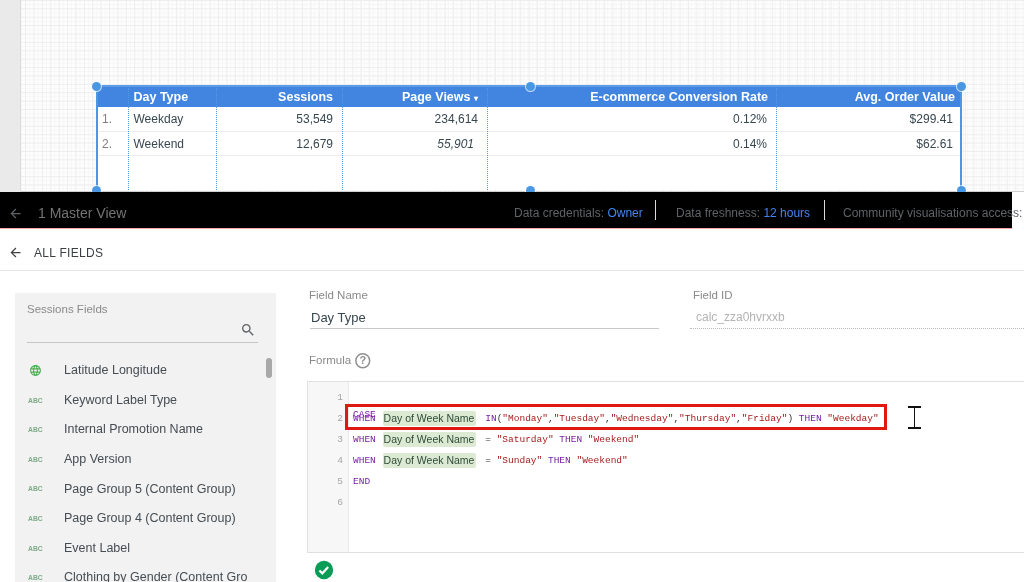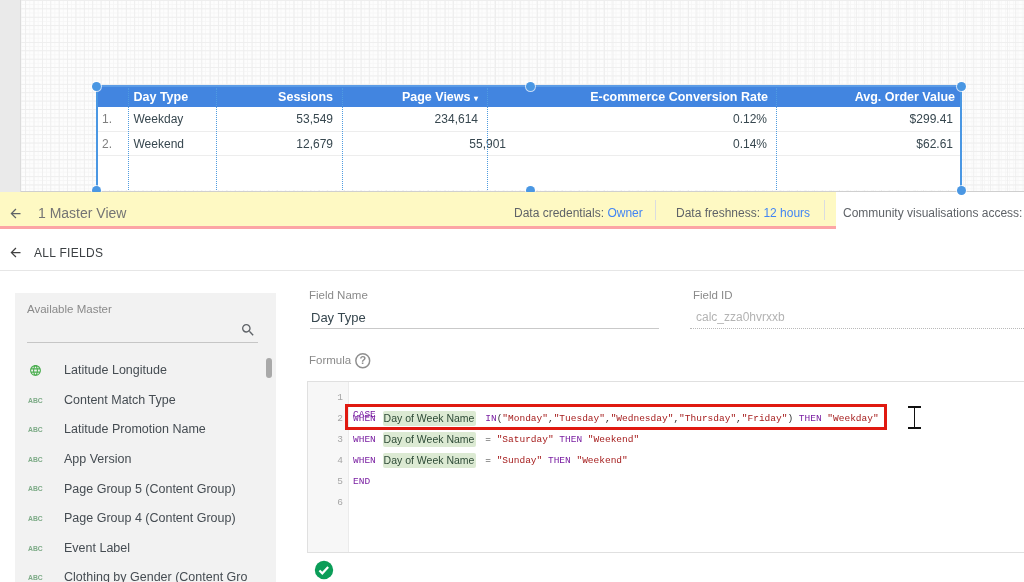--- a/index.html
+++ b/index.html
@@ -24,22 +24,22 @@
   .hc { position:absolute; top:0; height:20px; line-height:20px; color:#fff;
         font-size:12.5px; font-weight:bold; }
   .row { position:absolute; left:0; width:866px; height:24.5px; line-height:24.5px;
          font-size:12px; color:#37474f; border-bottom:1px solid #ededed; }
   .rc { position:absolute; top:0; height:24.5px; }
   .dot { position:absolute; top:3px; width:1px; height:102px; border-left:1px dotted #4f9ce0; }
   .selv { position:absolute; top:0; width:2px; height:105px; background:#4a97e3; }
   .handle { position:absolute; width:9px; height:9px; border-radius:50%;
             background:#4a97e3; box-shadow:0 0 0 1px rgba(255,255,255,.7); }
   
-  #bar1 { position:absolute; left:0; top:192px; width:836px; height:37px;
-          background:#fef9c3; border-bottom:3px solid #fca5a5; }
+  #bar1 { position:absolute; left:0; top:192px; width:1012px; height:37px;
+          background:#000000; border-bottom:1px solid #fca5a5; }
   #bar1 .txt { position:absolute; top:0; height:37px; line-height:43px; font-size:12px; color:#5f6368; white-space:nowrap; }
   #bar1 .blue { color:#4285f4; }
   .vsep { position:absolute; top:8px; width:1px; height:20px; background:#dadce0; }
   
   #bar2 { position:absolute; left:0; top:229px; width:1024px; height:42px;
           background:#fff; border-bottom:1px solid #e6e6e6; }
   
   #panel { position:absolute; left:15px; top:293px; width:261px; height:289px;
            background:#f2f2f2; overflow:hidden; }
   .item { position:absolute; left:0; width:261px; height:29.6px; }
@@ -86,21 +86,21 @@
     <div class="rc" style="left:37.5px;">Weekday</div>
     <div class="rc" style="right:629px;">53,549</div>
     <div class="rc" style="right:484px;">234,614</div>
     <div class="rc" style="right:195px;">0.12%</div>
     <div class="rc" style="right:9px;">$299.41</div>
   </div>
   <div class="row" style="top:46.5px;">
     <div class="rc" style="left:6px; color:#808080;">2.</div>
     <div class="rc" style="left:37.5px;">Weekend</div>
     <div class="rc" style="right:629px;">12,679</div>
-    <div class="rc" style="right:456px;">55,901</div>
+    <div class="rc" style="right:488px;font-style:italic;">55,901</div>
     <div class="rc" style="right:195px;margin-left:23px;">0.14%</div>
     <div class="rc" style="right:9px;">$62.61</div>
   </div>
   <div class="dot" style="left:32px;"></div>
   <div class="dot" style="left:119.5px;"></div>
   <div class="dot" style="left:245.5px;"></div>
   <div class="dot" style="left:390.5px;"></div>
   <div class="dot" style="left:680px;"></div>
   <div class="selv" style="left:0;"></div>
   <div class="selv" style="right:0;"></div>
@@ -125,40 +125,40 @@
 </div>
 
 <div id="bar2">
   <svg class="abs" style="left:8px; top:16px;" width="15" height="15" viewBox="0 0 24 24">
     <path fill="#424242" d="M20 11H7.83l5.59-5.59L12 4l-8 8 8 8 1.41-1.41L7.83 13H20v-2z"></path>
   </svg>
   <div class="abs" style="left:34px; top:0; height:42px; line-height:48px; font-size:12px; color:#3c4043; letter-spacing:.3px; font-weight:500;">ALL FIELDS</div>
 </div>
 
 <div id="panel">
-  <div class="abs" style="left:12px; top:10px; font-size:11.5px; color:#8a8a8a;">Available Master</div>
+  <div class="abs" style="left:12px; top:10px; font-size:11.5px; color:#8a8a8a;">Sessions Fields</div>
   <svg class="abs" style="left:225px; top:29px;" width="16" height="16" viewBox="0 0 24 24">
     <path fill="#5f6368" d="M15.5 14h-.79l-.28-.27A6.47 6.47 0 0 0 16 9.5 6.5 6.5 0 1 0 9.5 16c1.61 0 3.09-.59 4.23-1.57l.27.28v.79l5 4.99L20.49 19l-4.99-5zm-6 0C7.01 14 5 11.99 5 9.5S7.01 5 9.5 5 14 7.01 14 9.5 11.99 14 9.5 14z"></path>
   </svg>
   <div class="abs" style="left:12px; top:48.5px; width:231px; height:1px; background:#c6c6c6;"></div>
   <div class="abs" style="left:250.5px; top:65px; width:6px; height:20px; border-radius:3px; background:#a9a9a9;"></div>
 
   <div class="item" style="top:63.2px;">
     <svg class="abs" style="left:14px; top:8.3px;" width="13" height="13" viewBox="0 0 24 24">
       <path fill="#4caf50" d="M12 2C6.48 2 2 6.48 2 12s4.48 10 10 10 10-4.48 10-10S17.52 2 12 2zm6.93 6h-2.95a15.65 15.65 0 0 0-1.38-3.56A8.03 8.03 0 0 1 18.93 8zM12 4.04c.83 1.2 1.48 2.53 1.91 3.96h-3.82c.43-1.43 1.08-2.76 1.91-3.96zM4.26 14C4.1 13.36 4 12.69 4 12s.1-1.36.26-2h3.38c-.08.66-.14 1.32-.14 2s.06 1.34.14 2H4.26zm.82 2h2.95c.32 1.25.78 2.45 1.38 3.56A7.987 7.987 0 0 1 5.08 16zm2.95-8H5.08a7.987 7.987 0 0 1 4.33-3.56A15.65 15.65 0 0 0 8.03 8zM12 19.96c-.83-1.2-1.48-2.53-1.91-3.96h3.82c-.43 1.43-1.08 2.76-1.91 3.96zM14.34 14H9.66c-.09-.66-.16-1.32-.16-2s.07-1.35.16-2h4.68c.09.65.16 1.32.16 2s-.07 1.34-.16 2zm.25 5.56c.6-1.11 1.06-2.31 1.38-3.56h2.95a8.03 8.03 0 0 1-4.33 3.56zM16.36 14c.08-.66.14-1.32.14-2s-.06-1.34-.14-2h3.38c.16.64.26 1.31.26 2s-.1 1.36-.26 2h-3.38z"></path>
     </svg>
     <div class="itxt">Latitude Longitude</div>
   </div>
   <div class="item" style="top:92.8px;">
       <div class="abc">ABC</div>
-      <div class="itxt">Content Match Type</div>
+      <div class="itxt">Keyword Label Type</div>
     </div>
   <div class="item" style="top:122.4px;">
       <div class="abc">ABC</div>
-      <div class="itxt">Latitude Promotion Name</div>
+      <div class="itxt">Internal Promotion Name</div>
     </div>
   <div class="item" style="top:152px;">
       <div class="abc">ABC</div>
       <div class="itxt">App Version</div>
     </div>
   <div class="item" style="top:181.6px;">
       <div class="abc">ABC</div>
       <div class="itxt">Page Group 5 (Content Group)</div>
     </div>
   <div class="item" style="top:211.2px;">

